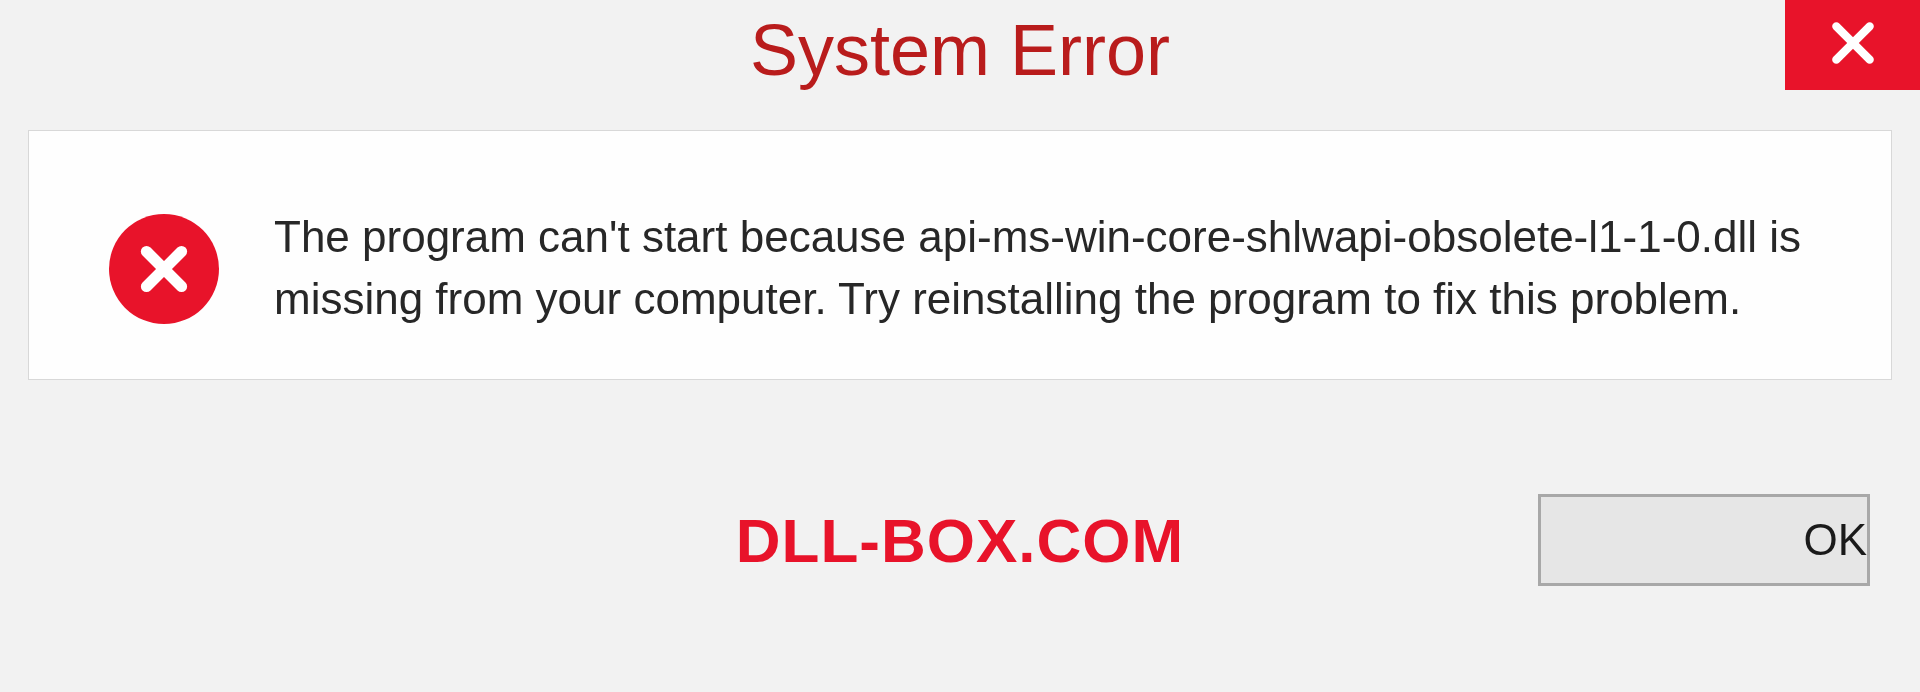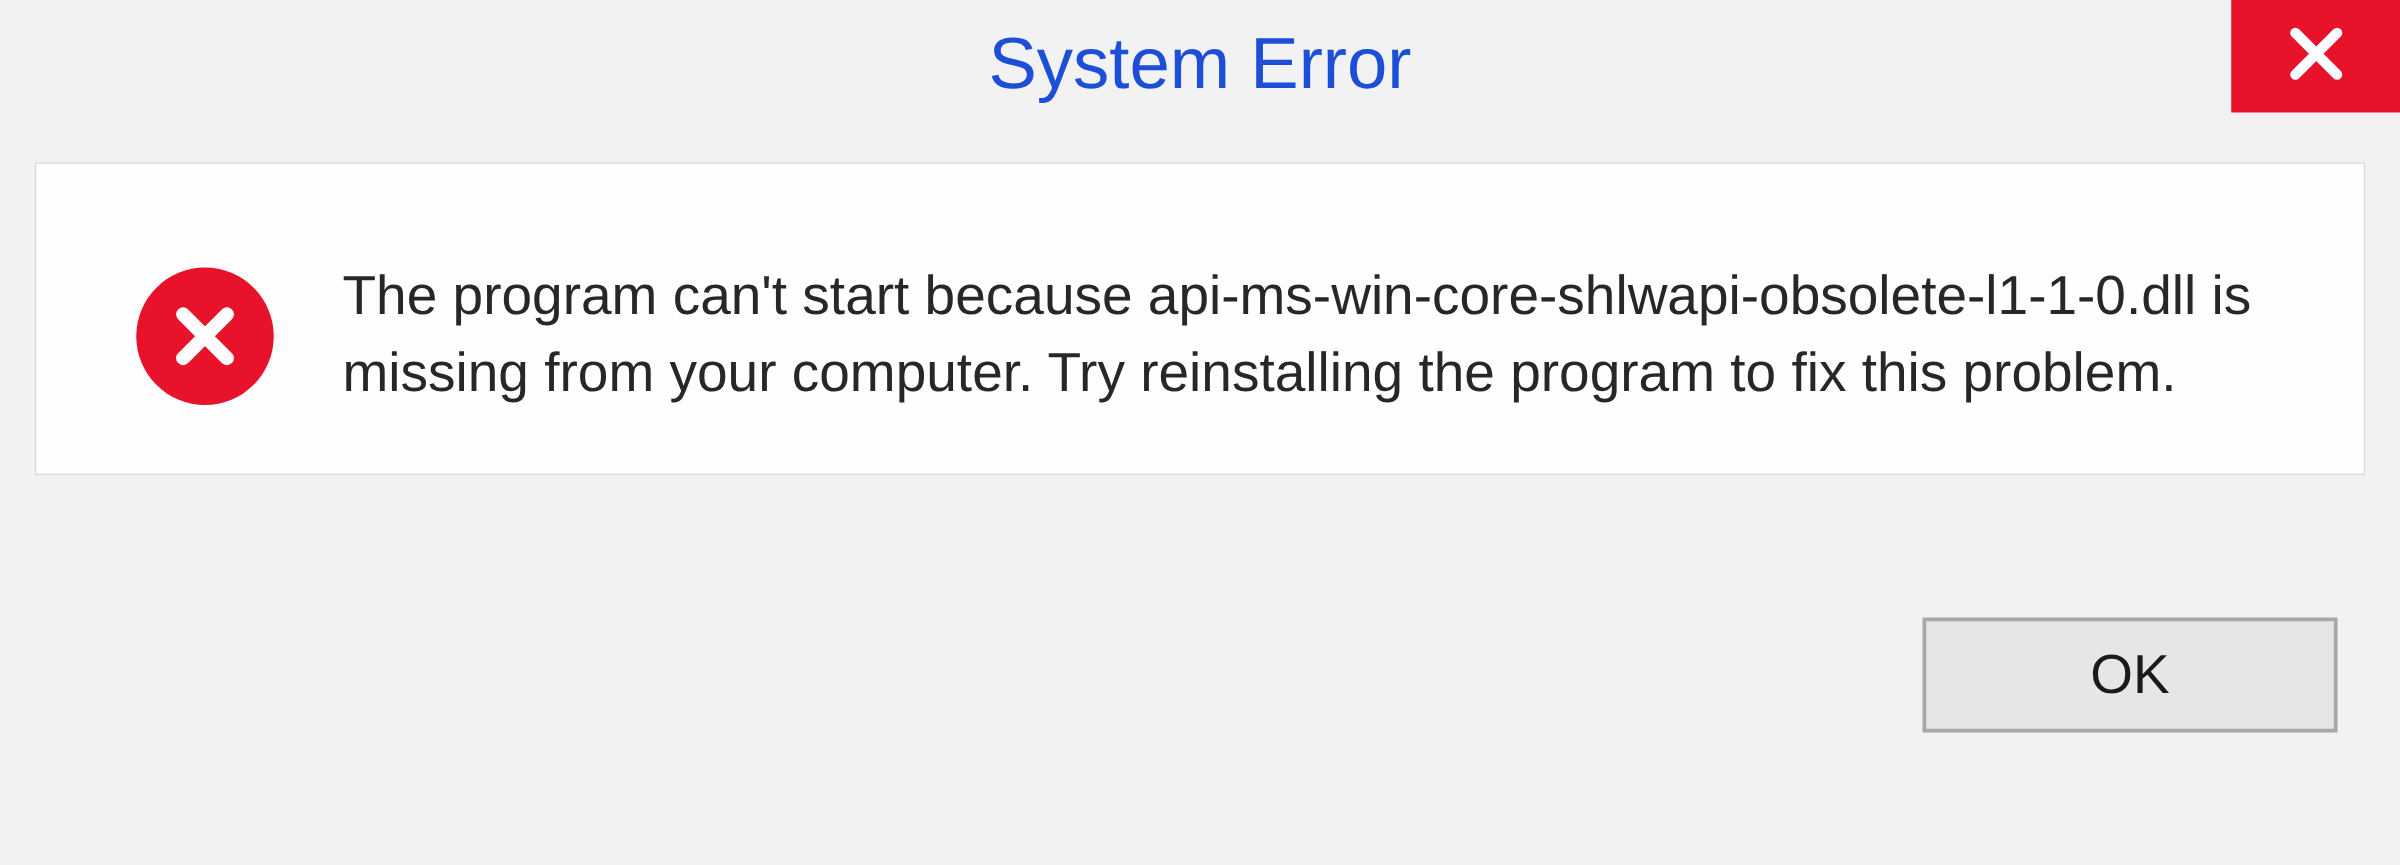--- a/index.html
+++ b/index.html
@@ -25,23 +25,23 @@
       display: flex;
       align-items: center;
       height: 100px;
       position: relative;
       background: #f2f2f2;
     }
     .title-text {
       position: absolute;
       left: 50%;
       transform: translateX(-50%);
-      font-size: 58px;
+      font-size: 72px;
       font-weight: 400;
-      color: #1d4ed8;
+      color: #b91c1c;
       white-space: nowrap;
     }
     .close-btn {
       position: absolute;
       top: 0;
       right: 0;
       width: 135px;
       height: 90px;
       background: #e8132a;
       display: flex;
@@ -103,21 +103,21 @@
     }
     .ok-btn {
       width: 332px;
       height: 92px;
       background: #e6e6e6;
       border: 3px solid #a8a8a8;
       font-size: 44px;
       color: #1a1a1a;
       display: flex;
       align-items: center;
-      justify-content: center;
+      justify-content: flex-end;
       cursor: pointer;
       margin-right: 22px;
     }
   </style>
 </head>
 <body>
 
 <div class="window">
 
   <div class="titlebar">
@@ -136,18 +136,19 @@
     <div class="error-icon-circle">
       <svg viewBox="0 0 24 24" fill="none" stroke="#ffffff" stroke-width="4.5" stroke-linecap="round">
         <line x1="5" y1="5" x2="19" y2="19"></line>
         <line x1="19" y1="5" x2="5" y2="19"></line>
       </svg>
     </div>
     <div class="message-text">The program can't start because api-ms-win-core-shlwapi-obsolete-l1-1-0.dll is missing from your computer. Try reinstalling the program to fix this problem.</div>
   </div>
 
   <div class="footer">
+    <div class="watermark">DLL-BOX.COM</div>
     <div class="ok-btn">
       <span>OK</span>
     </div>
   </div>
 
 </div>
 
 </body></html>

